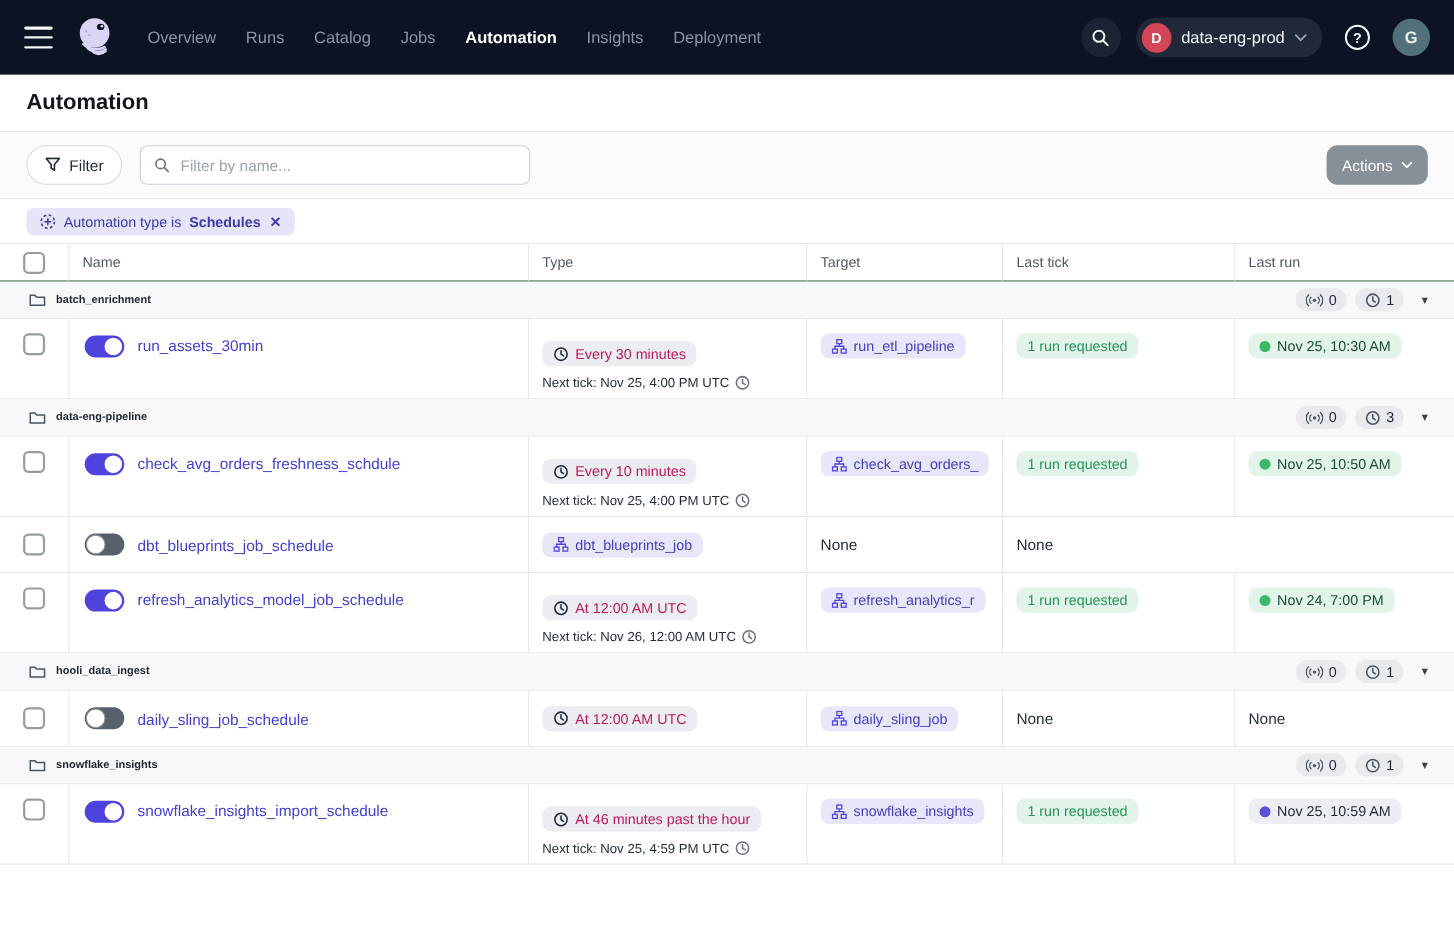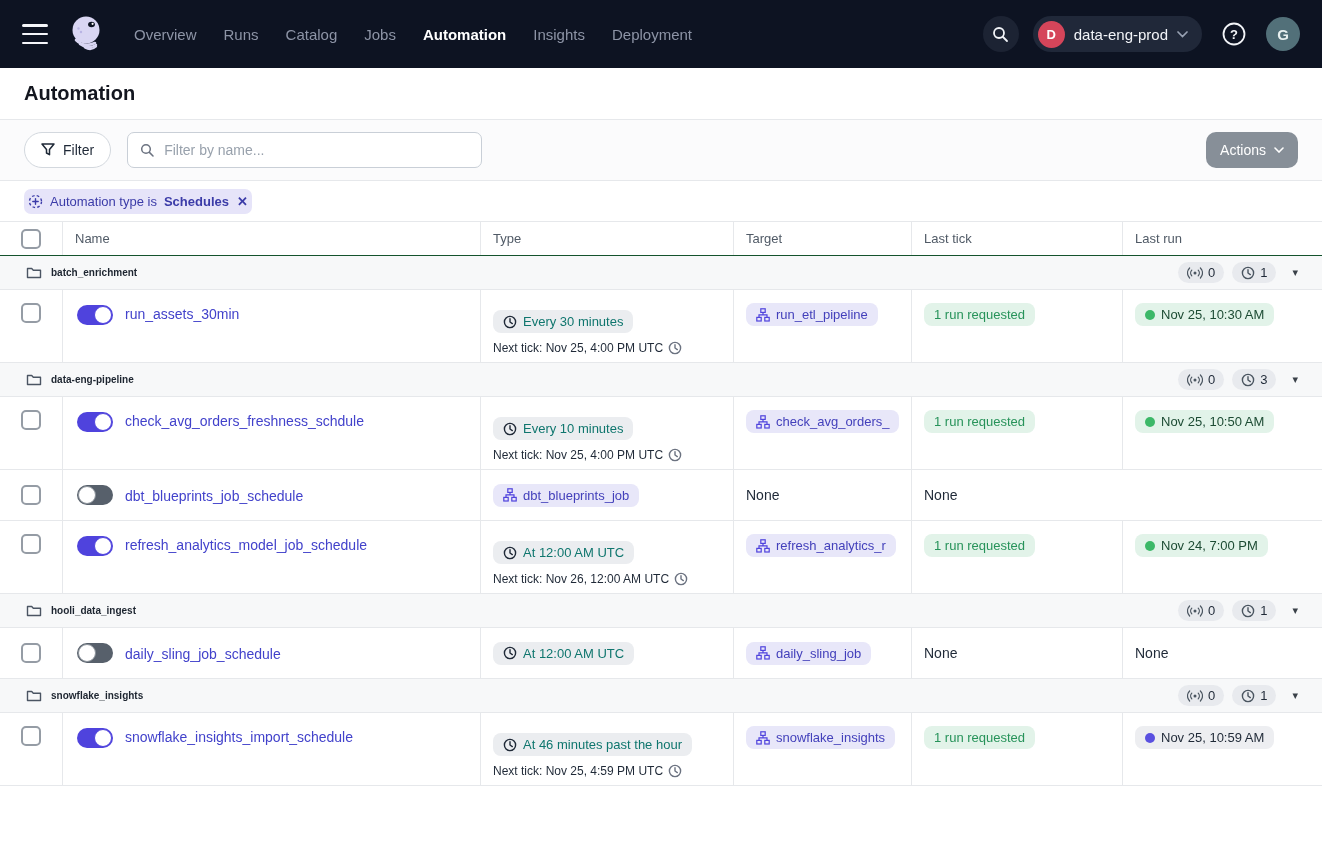--- a/index.html
+++ b/index.html
@@ -60,21 +60,21 @@
   .actions-btn {
     margin-left:auto; height:36px; border:none; border-radius:10px; background:#878f98;
     color:#fff; font-size:14px; display:flex; align-items:center; gap:8px; padding:0 14px; cursor:pointer;
     font-family:"Liberation Sans", sans-serif;
   }
 
   
   .chip-row { height:40px; display:flex; align-items:center; padding:0 24px; background:#fff; }
   .chip {
     display:flex; align-items:center; gap:7px; background:#e6e4f9; color:#3b3ba8;
-    border-radius:7px; padding:5px 4px; font-size:13px; cursor:pointer;
+    border-radius:7px; padding:5px 12px; font-size:13px; cursor:pointer;
   }
   .chip b { font-weight:bold; }
   .chip .x { font-size:13px; font-weight:bold; cursor:pointer; margin-left:1px; }
 
   
   .table { border-top:1px solid #e6e8eb; }
   .thead, .row { display:grid; grid-template-columns:63px 418px 253px 178px 211px 199px; }
   .thead { height:34px; border-bottom:1px solid #14532d; background:#fff; }
   .th {
     display:flex; align-items:center; padding:0 12px; font-size:13px; color:#505a66;
@@ -114,21 +114,21 @@
   .toggle.off { background:#57606b; }
   .toggle .knob { width:18px; height:18px; border-radius:50%; background:#fff; position:absolute; top:1px; }
   .toggle.on .knob { right:1px; border:1.5px solid #4f43dd; }
   .toggle.off .knob { left:1px; border:1.5px solid #8a9199; }
 
   .name-link { font-size:14px; color:#4242cb; text-decoration:none; cursor:pointer; margin-top:1px; }
 
   .type-cell { flex-direction:column; align-items:flex-start !important; justify-content:center; gap:8px; }
   .pill {
     display:inline-flex; align-items:center; gap:6px; background:#ebedf0; border-radius:8px;
-    padding:4px 10px; font-size:13px; color:#0f766e; white-space:nowrap;
+    padding:4px 10px; font-size:13px; color:#be185d; white-space:nowrap;
   }
   .next-tick { font-size:12px; color:#1f2937; display:flex; align-items:center; gap:5px; }
 
   .target-pill { background:#e8e7f9; color:#4340bb; cursor:pointer; }
   .tick-pill { background:#e2f3e9; color:#27935a; }
   .run-pill.success { background:#e2f3e9; color:#1c4b33; }
   .run-pill.in_progress { background:#edeef1; color:#1f2937; }
   .dot { width:10px; height:10px; border-radius:50%; flex:none; }
   .none-text { font-size:14px; color:#1f2937; }
   svg { flex:none; display:block; }

